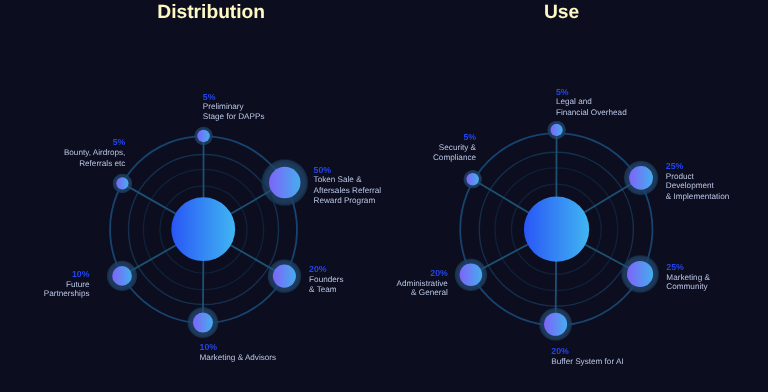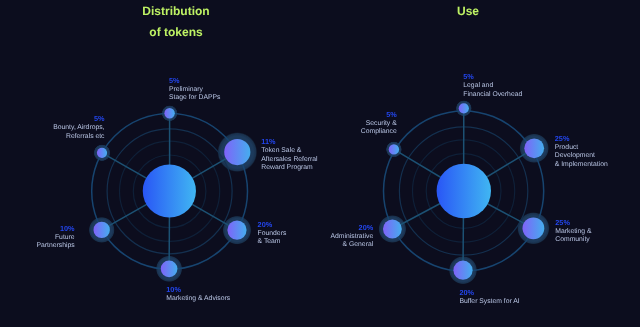--- a/index.html
+++ b/index.html
@@ -9,40 +9,39 @@
     background:#0c0d1e;
     font-family:"Liberation Sans",sans-serif;
     -webkit-font-smoothing:antialiased;text-rendering:geometricPrecision;
   }
   .stage{position:relative;width:640px;height:327px;}
   .panel{position:absolute;top:0;height:327px;width:320px;}
   .panel.left{left:0;}
   .panel.right{left:306px;}
   .title{
     position:absolute;width:320px;text-align:center;margin:0;
-    font-weight:700;font-size:12px;line-height:20.8px;
-    color:#bef264;letter-spacing:0;
+    font-weight:700;font-size:16px;line-height:20.8px;
+    color:#fef9c3;letter-spacing:0;
   }
   svg.web{position:absolute;left:0;top:0;width:320px;height:327px;overflow:visible;}
   .lbl{position:absolute;}
   .lbl .pct{display:block;font-weight:700;font-size:7.3px;color:#2346ef;line-height:10.1px;white-space:nowrap;}
   .lbl .desc{display:block;font-size:6.8px;color:#b9c5e4;line-height:8.4px;white-space:nowrap;}
   .lbl.r{text-align:left;}
   .lbl.l{text-align:right;}
 </style>
 </head>
 <body>
 
 <div class="stage">
 
   <div class="panel left">
 
     <h2 class="title" style="top:1px;left:16px">
       <span class="tline">Distribution</span><br>
-      <span class="tline">of tokens</span>
     </h2>
 
     <svg class="web" viewBox="0 0 320 327">
       <defs>
         <linearGradient id="hubG" x1="0" y1="0" x2="1" y2="0">
           <stop offset="0" stop-color="#2956f6"></stop>
           <stop offset="1" stop-color="#40b6f2"></stop>
         </linearGradient>
         <linearGradient id="nodeG" x1="0" y1="0" x2="1" y2="0">
           <stop offset="0" stop-color="#8062f9"></stop>
@@ -89,21 +88,21 @@
       <circle cx="169.35" cy="191.0" r="26.6" fill="url(#hubG)"></circle>
     </svg>
 
     <div>
         <div class="lbl r" style="left: 169px; top: 75.6px;">
           <div class="pct">5%</div>
           <div class="desc">Preliminary</div>
           <div class="desc">Stage for DAPPs</div>
         </div>
         <div class="lbl r" style="left: 261.3px; top: 137.3px;">
-          <div class="pct">11%</div>
+          <div class="pct">50%</div>
           <div class="desc">Token Sale &amp;</div>
           <div class="desc">Aftersales Referral</div>
           <div class="desc">Reward Program</div>
         </div>
         <div class="lbl r" style="left: 257.6px; top: 219.8px;">
           <div class="pct">20%</div>
           <div class="desc">Founders</div>
           <div class="desc">&amp; Team</div>
         </div>
         <div class="lbl r" style="left: 166.3px; top: 285.3px;">

